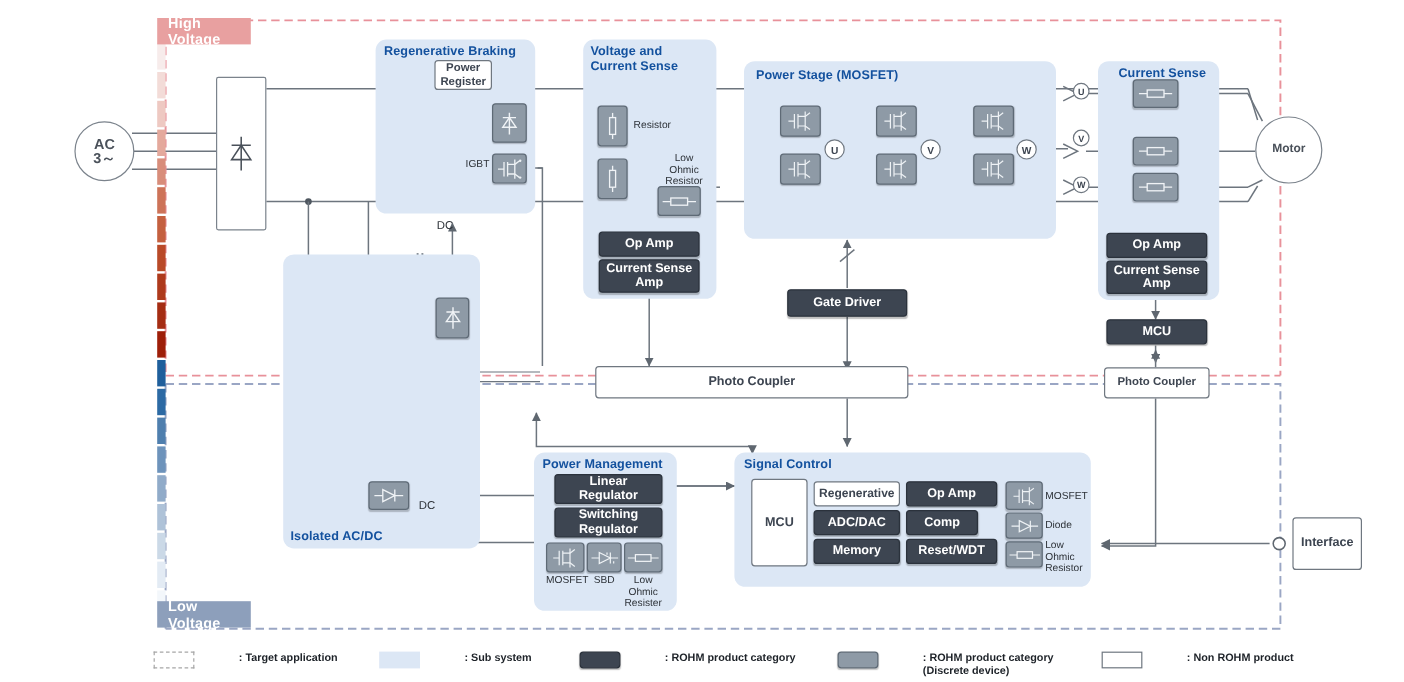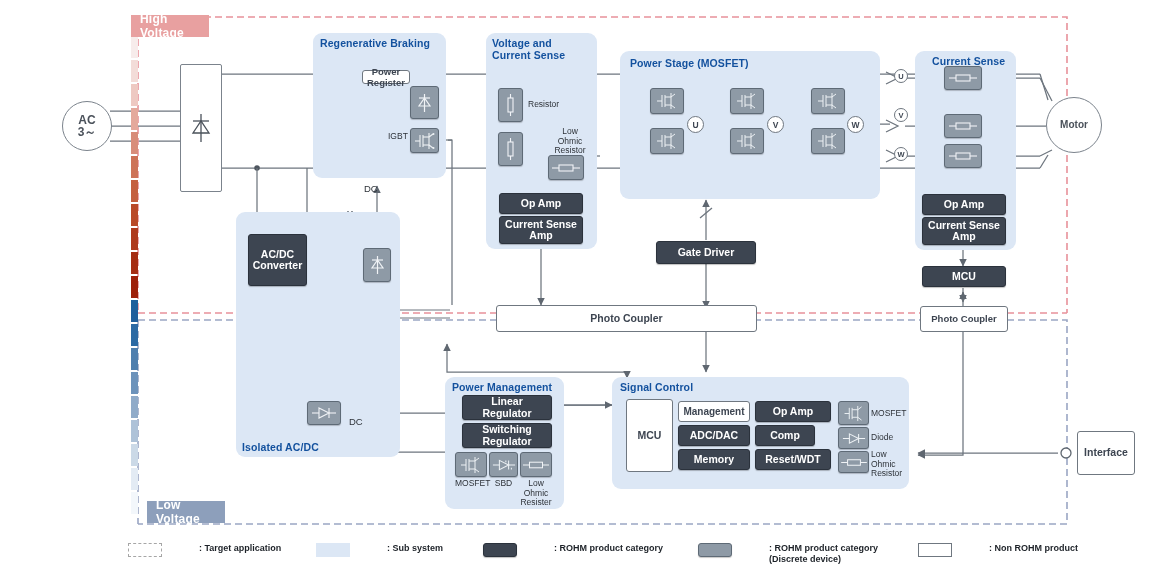--- a/index.html
+++ b/index.html
@@ -305,37 +305,37 @@
       <i style="background: rgb(79, 127, 174); height: 22.4px; margin-bottom: 1.6px;"></i>
       <i style="background: rgb(109, 147, 187); height: 22.4px; margin-bottom: 1.6px;"></i>
       <i style="background: rgb(144, 171, 201); height: 22.4px; margin-bottom: 1.6px;"></i>
       <i style="background: rgb(174, 194, 216); height: 22.4px; margin-bottom: 1.6px;"></i>
       <i style="background: rgb(203, 217, 231); height: 22.4px; margin-bottom: 1.6px;"></i>
       <i style="background: rgb(227, 235, 244); height: 22.4px; margin-bottom: 1.6px;"></i>
       <i style="background: rgb(243, 247, 251); height: 22.4px; margin-bottom: 1.6px;"></i>
     </div>
 
   <div class="abs tag tag-hv" style="left:131px;top:15px;width:78px;height:22px;">High Voltage</div>
-  <div class="abs tag tag-lv" style="left:131px;top:501px;width:78px;height:22px;margin-left:16px;">Low Voltage</div>
+  <div class="abs tag tag-lv" style="left:131px;top:501px;width:78px;height:22px;">Low Voltage</div>
 
   <div class="abs outline circle" style="left:62px;top:101px;width:50px;height:50px;font-size:12px;">AC
 3～</div>
 
   <div class="abs outline" style="left:180px;top:64px;width:42px;height:128px;border-radius:2px;">
     <svg width="26" height="34" viewBox="0 0 26 34">
       <path d="M13,3 V31" stroke="#4a515a" stroke-width="1.3" fill="none"></path>
       <path d="M5,22 L21,22 L13,10 Z" fill="none" stroke="#4a515a" stroke-width="1.3"></path>
       <path d="M5,10 H21" stroke="#4a515a" stroke-width="1.3"></path>
     </svg>
   </div>
 
   <div class="abs subsys" style="left:313px;top:33px;width:133px;height:145px;"></div>
   <div class="subsys-title" style="left:320px;top:37px;">Regenerative Braking</div>
 
-  <div class="abs nonrohm" style="left:362px;top:70px;width:48px;height:14px;font-size:9.5px;">Power
+  <div class="abs nonrohm" style="left:362px;top:50px;width:48px;height:25px;font-size:9.5px;">Power
 Register</div>
 
   <div class="abs disc" style="left:410px;top:86px;width:29px;height:33px;">
     <svg width="17" height="22" viewBox="0 0 17 22">
       <path d="M8.5,2 V20" stroke="#f0f3f6" stroke-width="1.2" fill="none"></path>
       <path d="M3,14 L14,14 L8.5,6 Z" fill="none" stroke="#f0f3f6" stroke-width="1.2"></path>
       <path d="M3,6 H14" stroke="#f0f3f6" stroke-width="1.2"></path>
     </svg>
   </div>
 
@@ -543,22 +543,20 @@
   <div class="abs rohm" style="left:922px;top:266px;width:84px;height:21px;">MCU</div>
   <div class="abs nonrohm" style="left:920px;top:306px;width:88px;height:26px;font-size:9.5px;">Photo Coupler</div>
 
   <div class="abs outline circle" style="left:1046px;top:97px;width:56px;height:56px;">Motor</div>
 
   <div class="abs nonrohm thin" style="left:1077px;top:431px;width:58px;height:44px;">Interface</div>
 
   <div class="abs subsys" style="left:236px;top:212px;width:164px;height:245px;"></div>
   <div class="subsys-title" style="left:242px;top:441px;">Isolated AC/DC</div>
 
-  <div class="abs rohm" style="left:248px;top:234px;width:59px;height:52px;">AC/DC
-Converter</div>
 
   <div class="abs disc" style="left:363px;top:248px;width:28px;height:34px;">
     <svg width="17" height="22" viewBox="0 0 17 22">
       <path d="M8.5,2 V20" stroke="#f0f3f6" stroke-width="1.2" fill="none"></path>
       <path d="M3,14 L14,14 L8.5,6 Z" fill="none" stroke="#f0f3f6" stroke-width="1.2"></path>
       <path d="M3,6 H14" stroke="#f0f3f6" stroke-width="1.2"></path>
     </svg>
   </div>
 
   <div class="abs disc" style="left:307px;top:401px;width:34px;height:24px;">
@@ -622,21 +620,21 @@
   <div class="cap" style="left:489px;top:479px;width:29px;text-align:center;">SBD</div>
   <div class="cap" style="left:518px;top:479px;width:36px;text-align:center;">Low
 Ohmic
 Resister</div>
 
   <div class="abs subsys" style="left:612px;top:377px;width:297px;height:112px;"></div>
   <div class="subsys-title" style="left:620px;top:381px;">Signal Control</div>
 
   <div class="abs nonrohm" style="left:626px;top:399px;width:47px;height:73px;">MCU</div>
 
-  <div class="abs nonrohm" style="left:678px;top:401px;width:72px;height:21px;font-size:10px;">Management</div>
+  <div class="abs nonrohm" style="left:678px;top:401px;width:72px;height:21px;font-size:10px;">Regenerative</div>
   <div class="abs rohm" style="left:678px;top:425px;width:72px;height:21px;">ADC/DAC</div>
   <div class="abs rohm" style="left:678px;top:449px;width:72px;height:21px;">Memory</div>
 
   <div class="abs rohm" style="left:755px;top:401px;width:76px;height:21px;">Op Amp</div>
   <div class="abs rohm" style="left:755px;top:425px;width:60px;height:21px;">Comp</div>
   <div class="abs rohm" style="left:755px;top:449px;width:76px;height:21px;">Reset/WDT</div>
 
   <div class="abs disc" style="left:838px;top:401px;width:31px;height:24px;">
     <svg width="22" height="17" viewBox="0 0 22 18">
         <g stroke="#eef2f5" stroke-width="1" fill="none">

